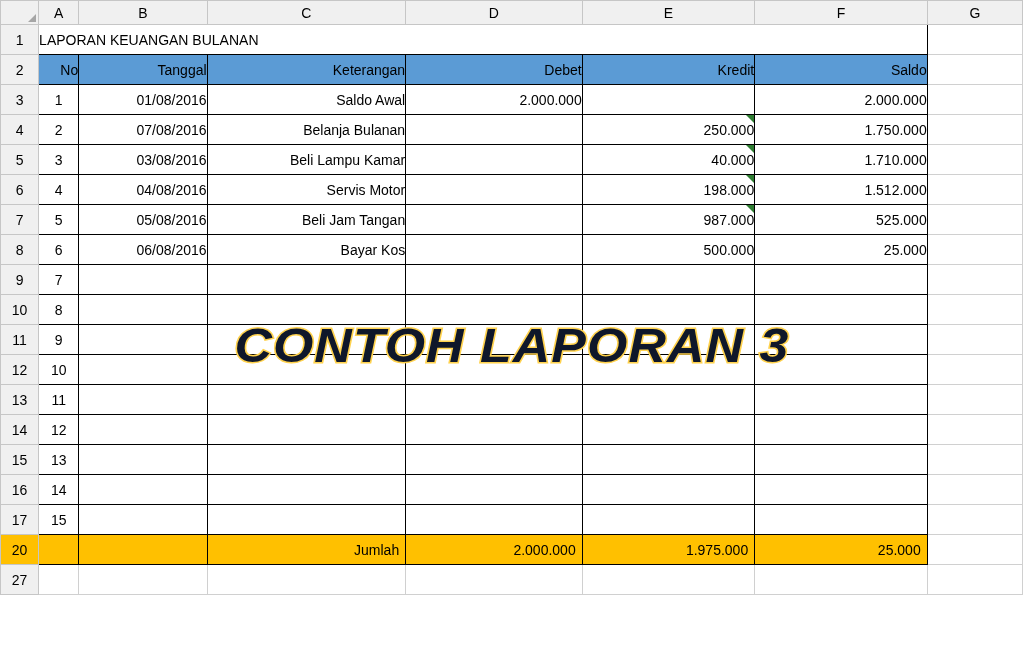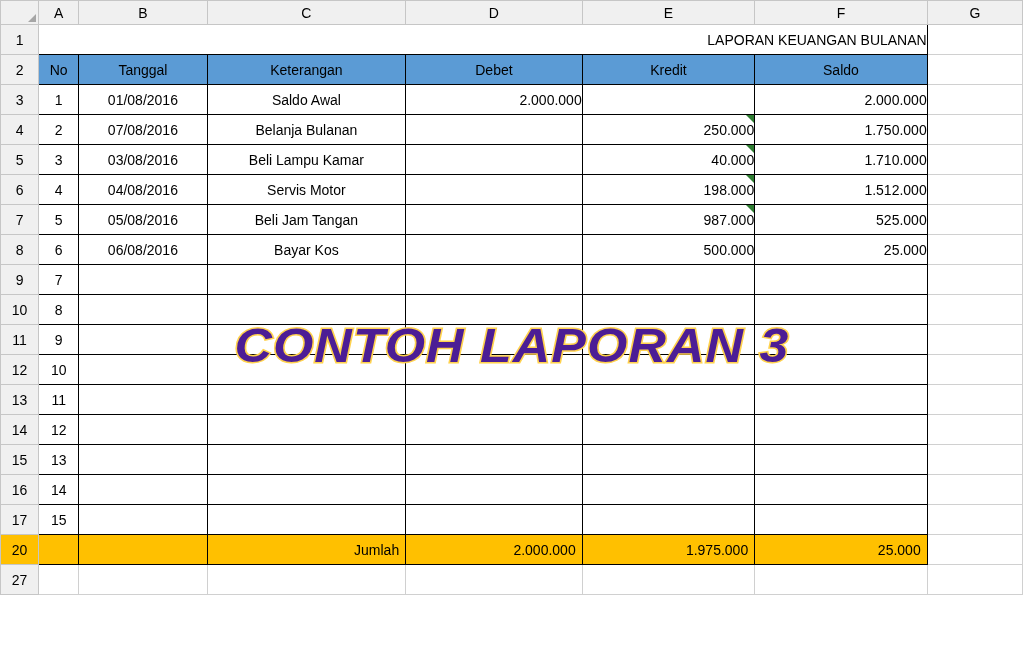--- a/index.html
+++ b/index.html
@@ -91,39 +91,39 @@
 
   
   .cell {
     border: 1px solid #000 !important;
     padding: 0 6px;
     font-size: 15px;
     vertical-align: middle;
   }
   .cell.num { text-align: right; }
   .cell.ctr { text-align: center; }
-  .cell.left { text-align: center; }
+  .cell.left { text-align: right; }
 
   .blank {
     border: 1px solid #d0d0d0 !important;
     background: #ffffff;
   }
 
   .title {
-    text-align: right;
+    text-align: left;
     font-weight: bold;
     font-size: 15px;
     border: 1px solid #000 !important;
   }
 
   .hdr {
     background: #5b9bd5 !important;
     color: #000;
     font-weight: bold;
-    text-align: center;
+    text-align: right;
     font-size: 15px;
     border: 1px solid #000 !important;
   }
 
   .total {
     background: #ffc000 !important;
     font-weight: bold;
     font-size: 15px;
     border: 1px solid #000 !important;
   }
@@ -147,21 +147,21 @@
   .watermark {
     position: absolute;
     left: 0;
     top: 318px;
     width: 1023px;
     text-align: center;
     font-family: "Liberation Sans", sans-serif;
     font-size: 48px;
     font-weight: bold;
     font-style: italic;
-    color: #4c1d95;
+    color: #0f172a;
     -webkit-text-stroke: 3px #ffd24d;
     paint-order: stroke fill;
     letter-spacing: 1px;
     pointer-events: none;
   }
   .watermark span {
     display: inline-block;
     transform: scaleX(1.08);
   }
 </style>

